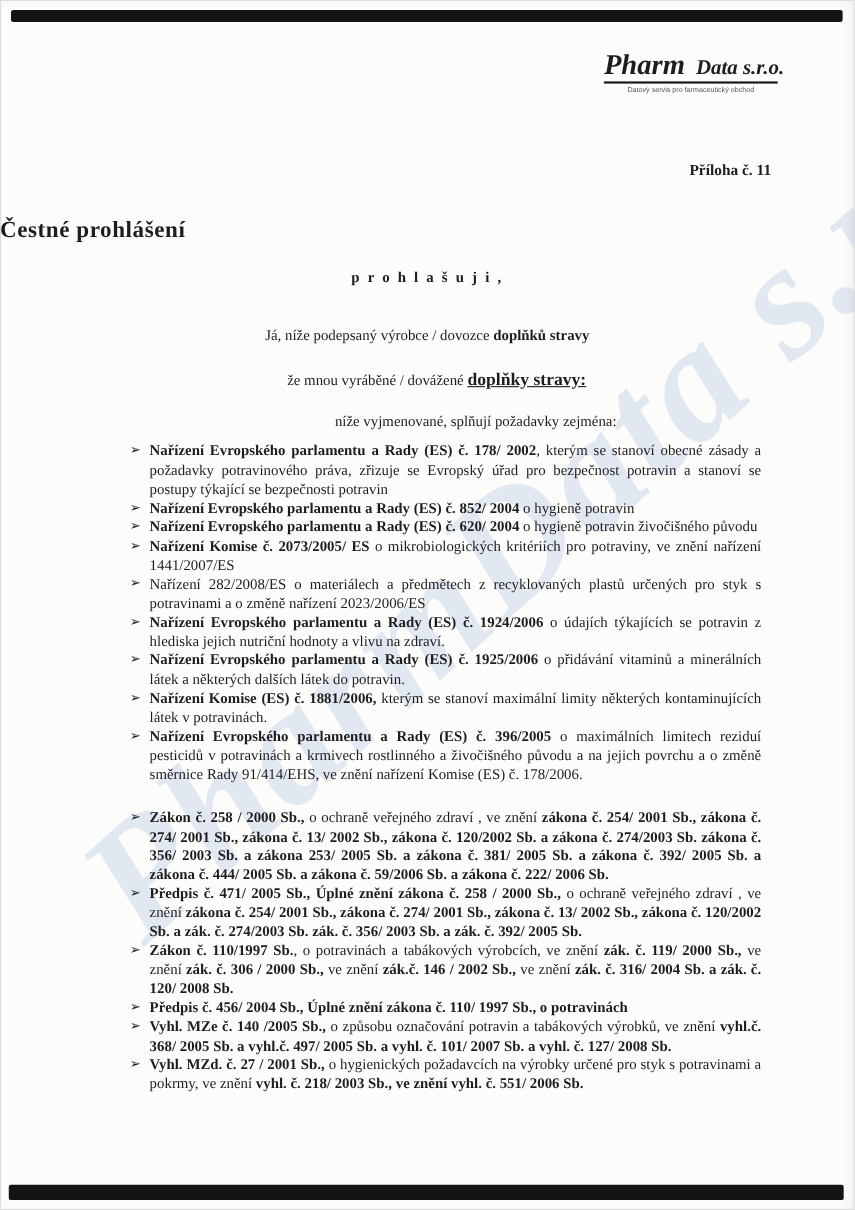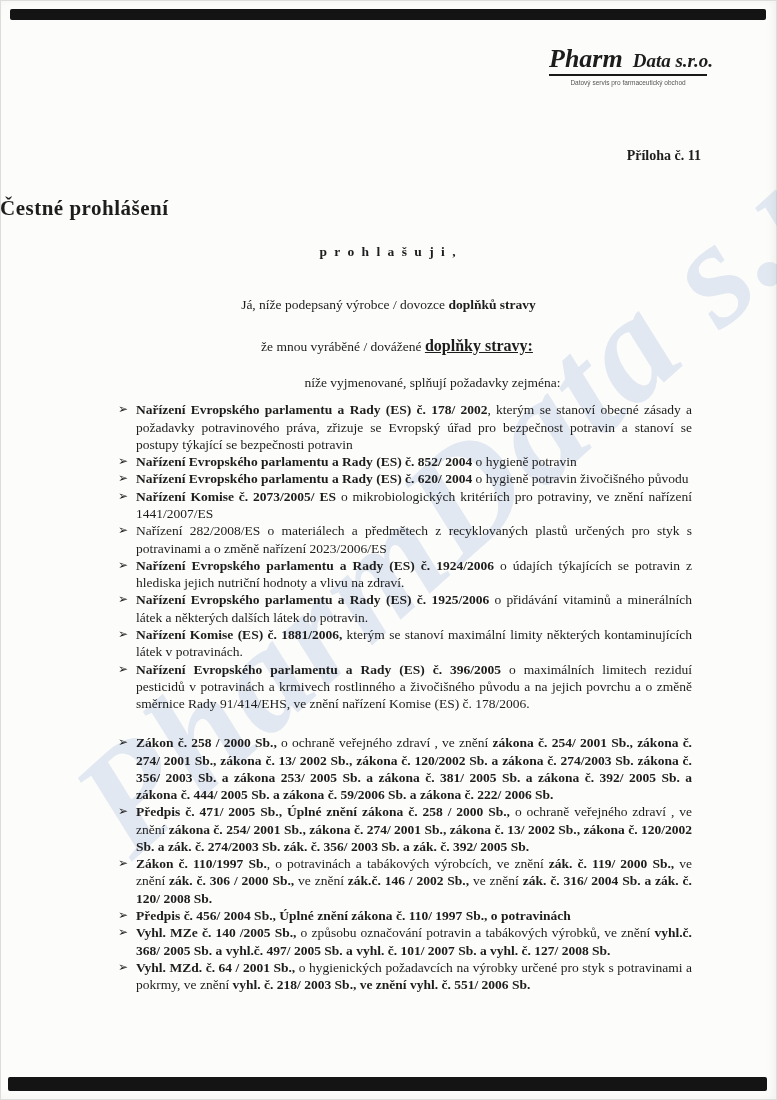--- a/index.html
+++ b/index.html
@@ -139,18 +139,18 @@
         <div class="bullet-item">
           <span class="marker">➢</span>
           <span class="bullet-text"><span class="b">Předpis č. 456/ 2004 Sb., Úplné znění zákona č. 110/ 1997 Sb., o potravinách</span></span>
         </div>
         <div class="bullet-item">
           <span class="marker">➢</span>
           <span class="bullet-text"><span class="b">Vyhl. MZe č. 140 /2005 Sb.,</span><span> o způsobu označování potravin a tabákových výrobků, ve znění </span><span class="b">vyhl.č. 368/ 2005 Sb. a vyhl.č. 497/ 2005 Sb. a vyhl. č. 101/ 2007 Sb. a vyhl. č. 127/ 2008 Sb.</span></span>
         </div>
         <div class="bullet-item">
           <span class="marker">➢</span>
-          <span class="bullet-text"><span class="b">Vyhl. MZd. č. 64 / 2001 Sb.,</span><span> o hygienických požadavcích na výrobky určené pro styk s potravinami a pokrmy, ve znění </span><span class="b">vyhl. č. 218/ 2003 Sb., ve znění vyhl. č. 551/ 2006 Sb.</span></span>
+          <span class="bullet-text"><span class="b">Vyhl. MZd. č. 27 / 2001 Sb.,</span><span> o hygienických požadavcích na výrobky určené pro styk s potravinami a pokrmy, ve znění </span><span class="b">vyhl. č. 218/ 2003 Sb., ve znění vyhl. č. 551/ 2006 Sb.</span></span>
         </div>
       </div>
 
   </div>
 </div>
 
 </body></html>

